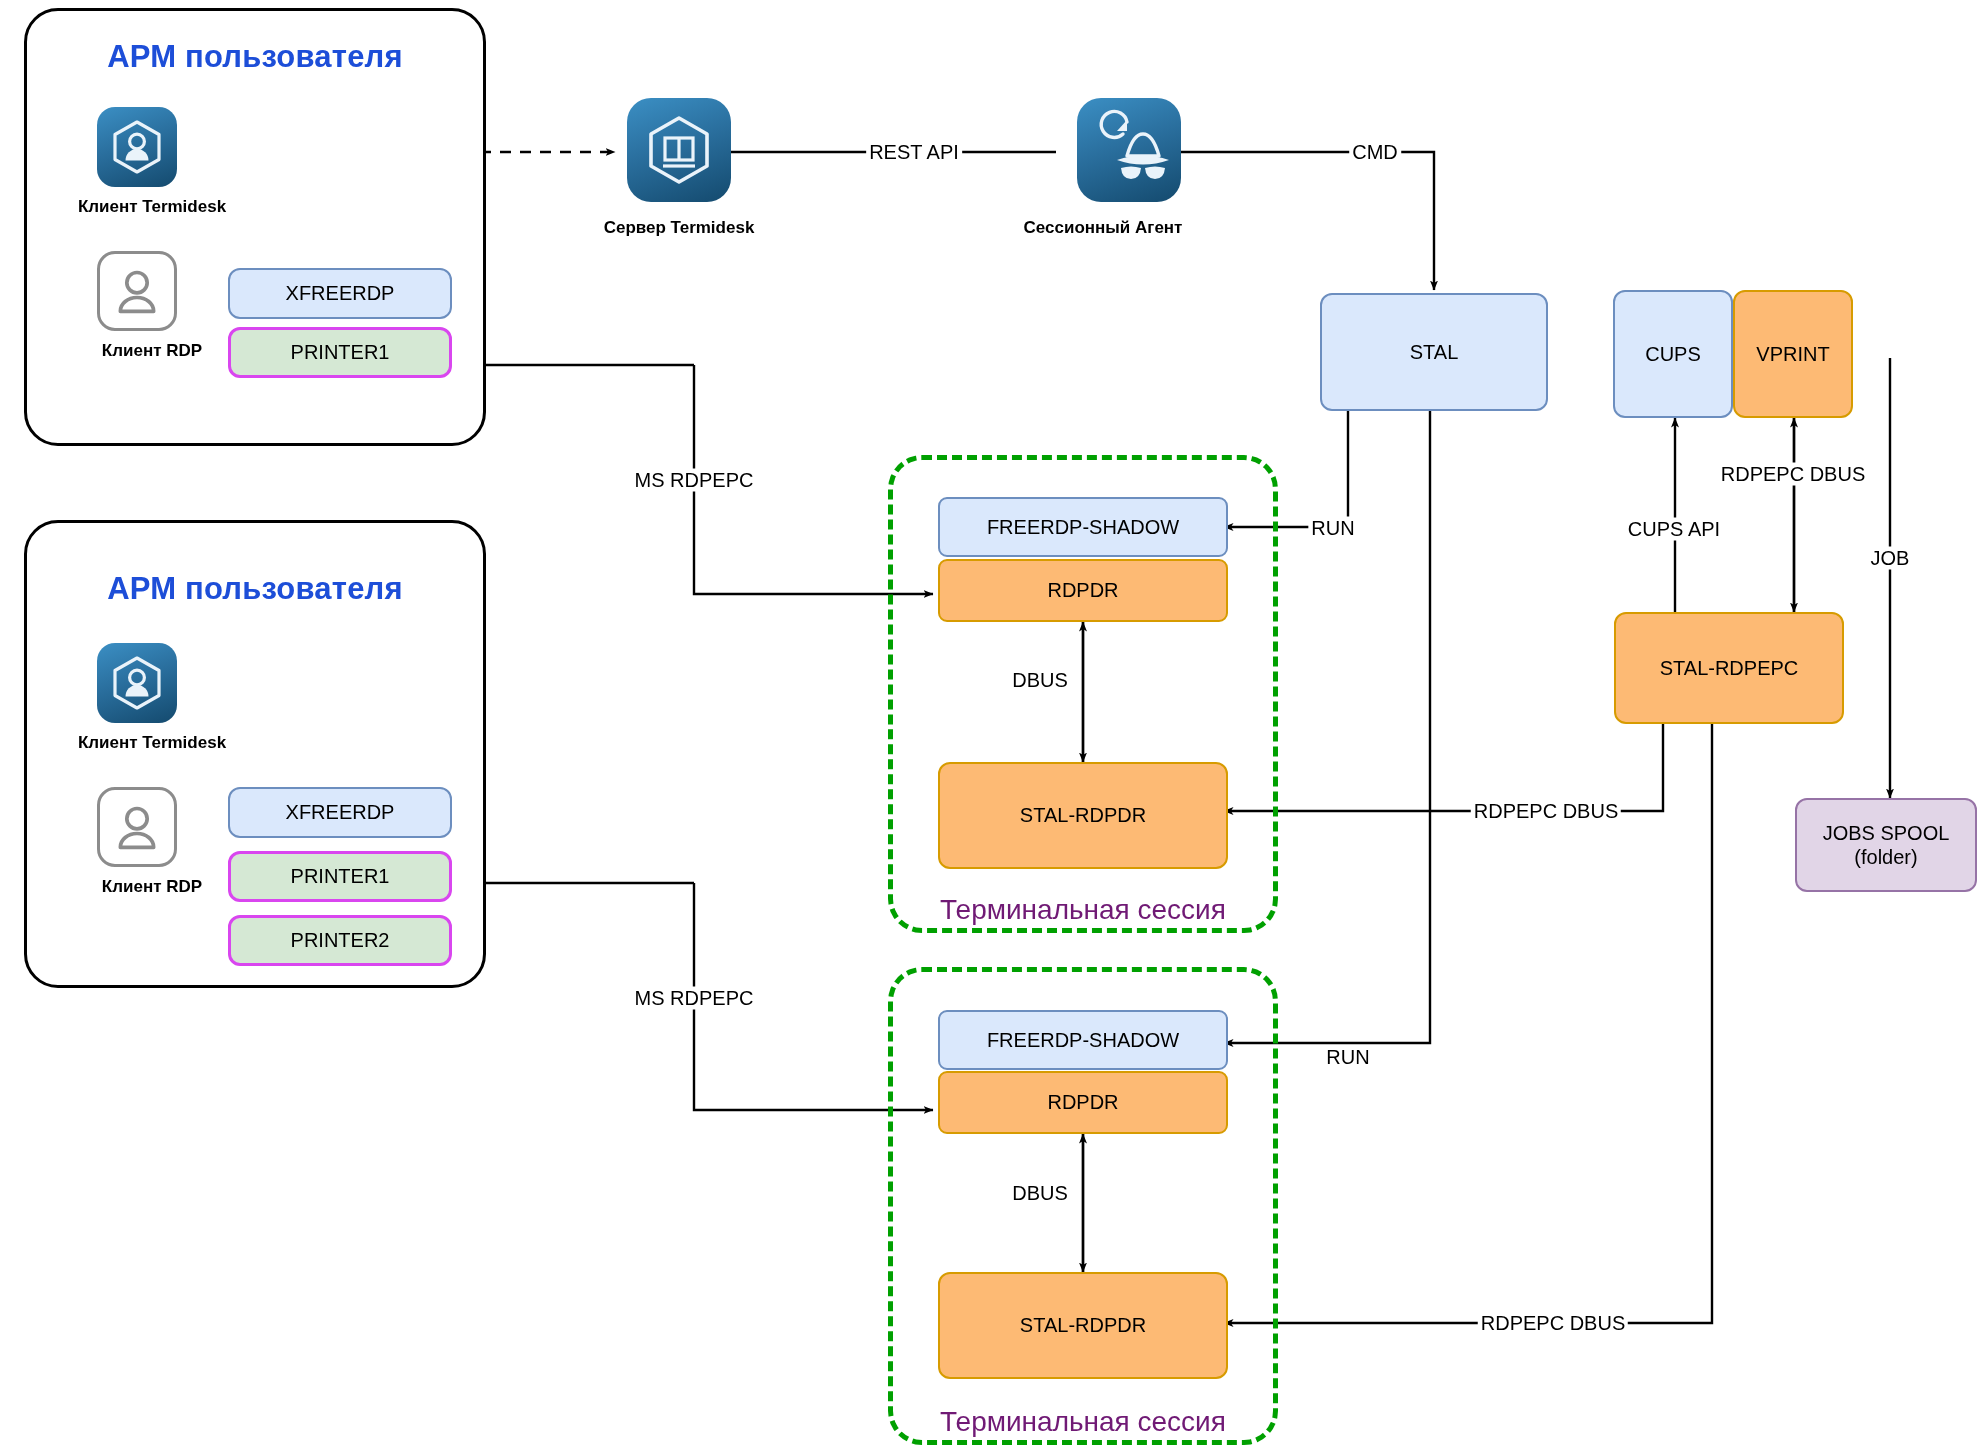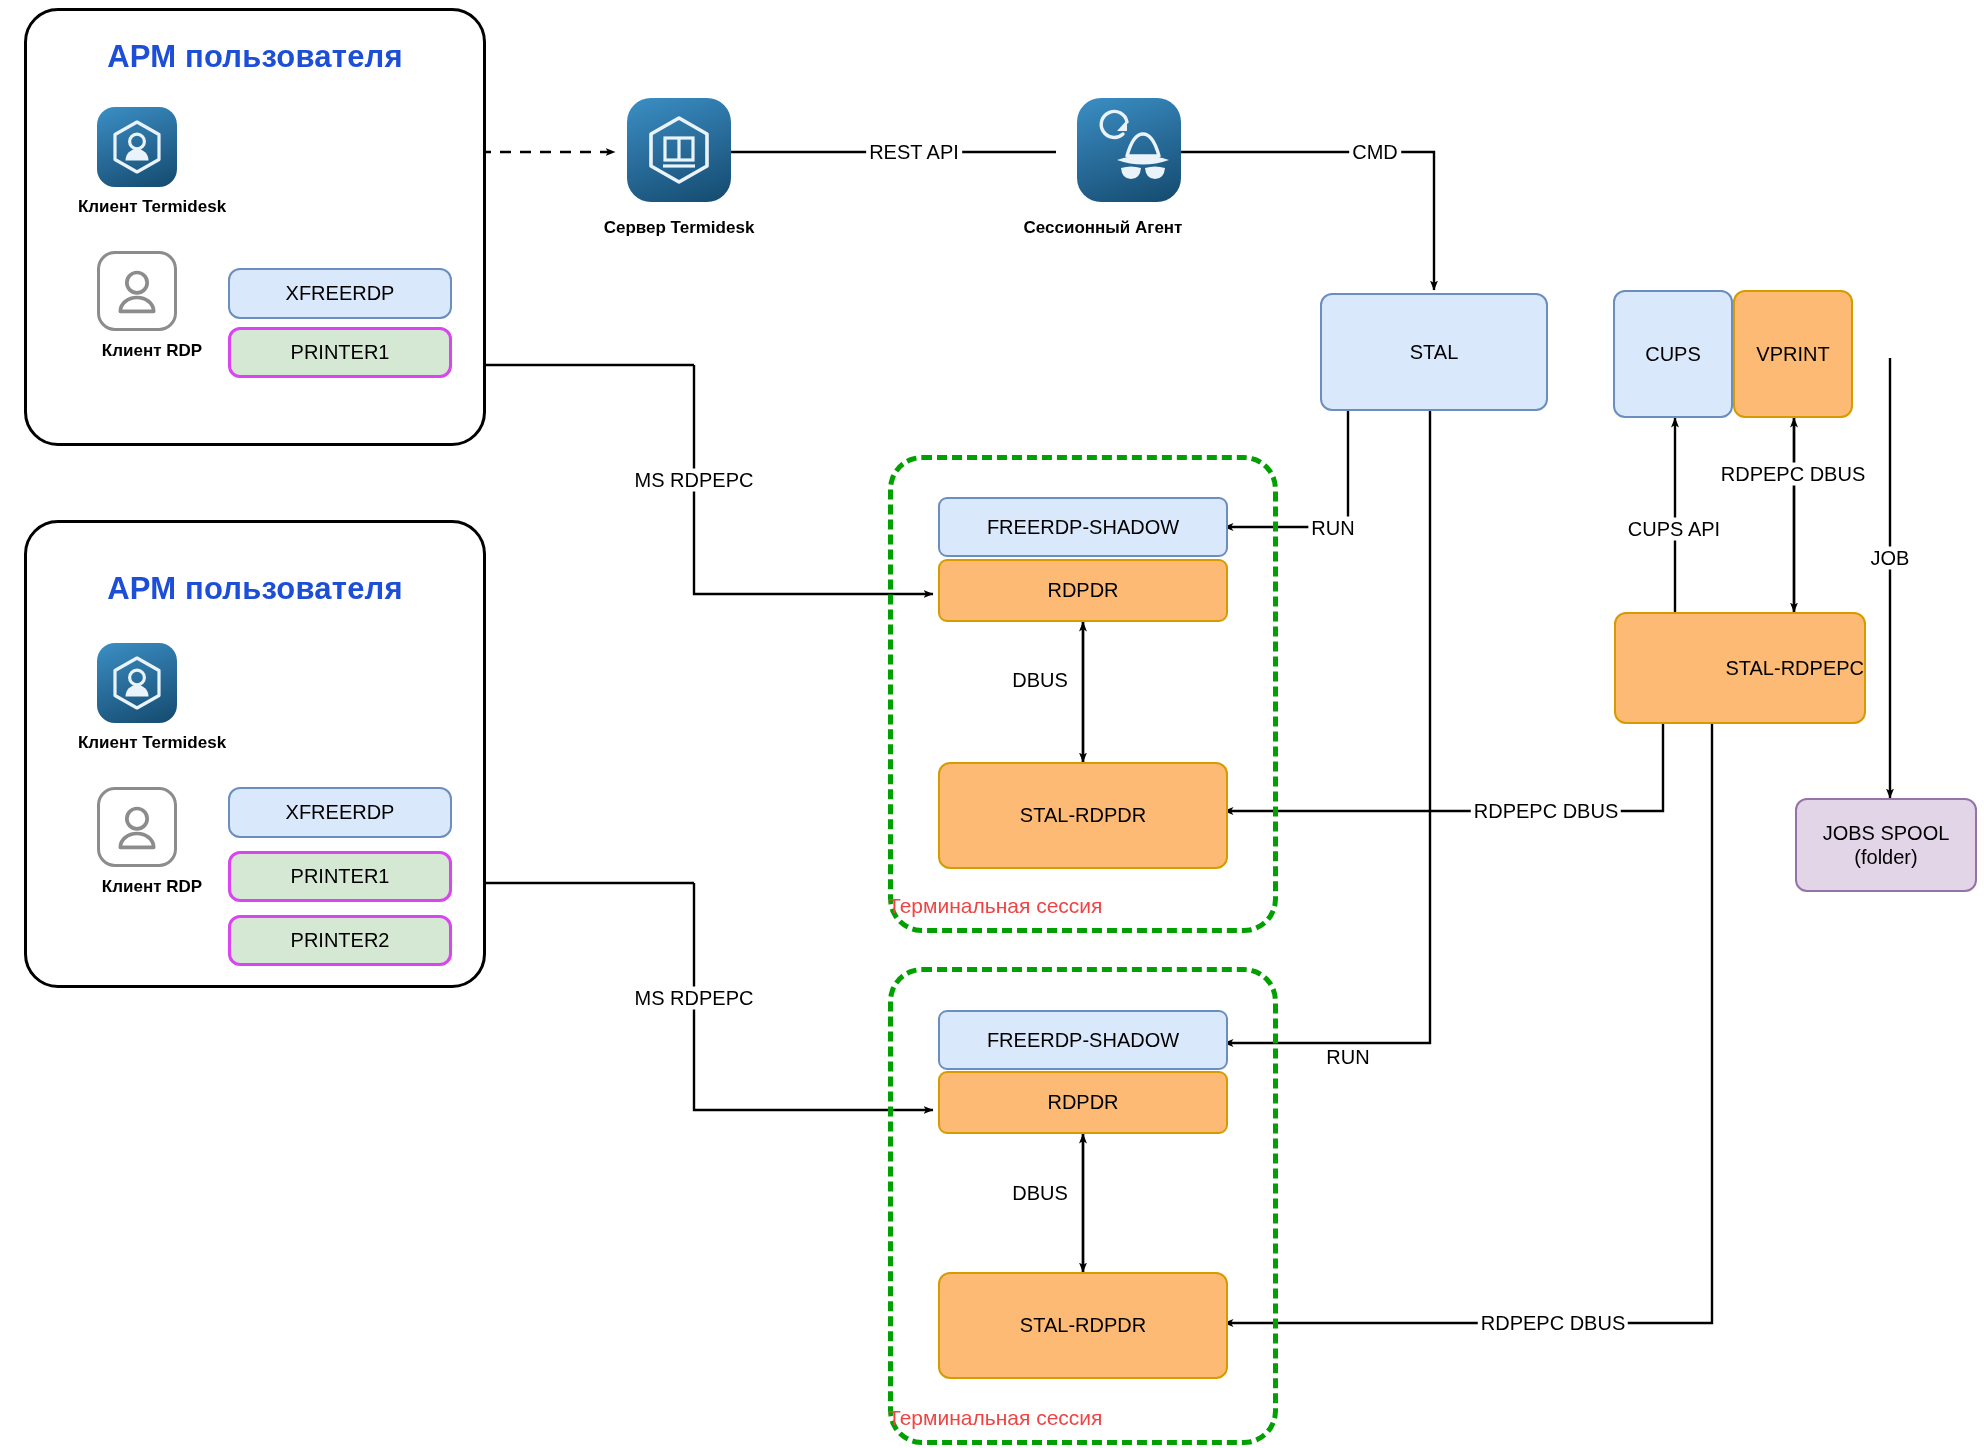--- a/index.html
+++ b/index.html
@@ -24,21 +24,21 @@
        text-align:center;font-size:20px;color:#000;line-height:1.22;}
   .blue{background:#dae8fc;border:2px solid #6c8ebf;}
   .orange{background:#fdba74;border:2px solid #d79b00;}
   .green{background:#d5e8d4;border:3px solid #d946ef;}
   .purple{background:#e1d5e7;border:2px solid #9673a6;}
   .r6{border-radius:9px;}
   .r10{border-radius:12px;}
 
   
   .session{position:absolute;border:5px dashed #00a000;border-radius:34px;box-sizing:border-box;background:transparent;}
-  .session-label{position:absolute;text-align:left;font-size:21px;color:#ef4444;white-space:nowrap;}
+  .session-label{position:absolute;text-align:center;font-size:28px;color:#701a75;white-space:nowrap;}
 
   
   .elabel{position:absolute;font-size:20px;color:#000;background:#fff;white-space:nowrap;padding:0 3px;}
 </style>
 </head>
 <body>
 
 <div id="stage">
 
   <svg class="wires" viewBox="0 0 1984 1448">
@@ -173,21 +173,21 @@
     <span>CUPS</span>
   </div>
 
   <div class="box blue r10" style="left:1320px;top:293px;width:228px;height:118px;">
     <span>STAL</span>
   </div>
   <div class="box orange r10" style="left:1733px;top:290px;width:120px;height:128px;">
     <span>VPRINT</span>
   </div>
 
-  <div class="box orange r10" style="left:1614px;top:612px;width:252px;height:112px;justify-content:flex-end;">
+  <div class="box orange r10" style="left:1614px;top:612px;width:230px;height:112px;">
     <span>STAL-RDPEPC</span>
   </div>
 
   <div class="box purple r10" style="left:1795px;top:798px;width:182px;height:94px;flex-direction:column;">
     <span>JOBS SPOOL</span>
     <span>(folder)</span>
   </div>
 
   <div class="session" style="left:888px;top:455px;width:390px;height:478px;"></div>
   <div class="session-label" style="left:888px;top:894px;width:390px;">Терминальная сессия</div>

